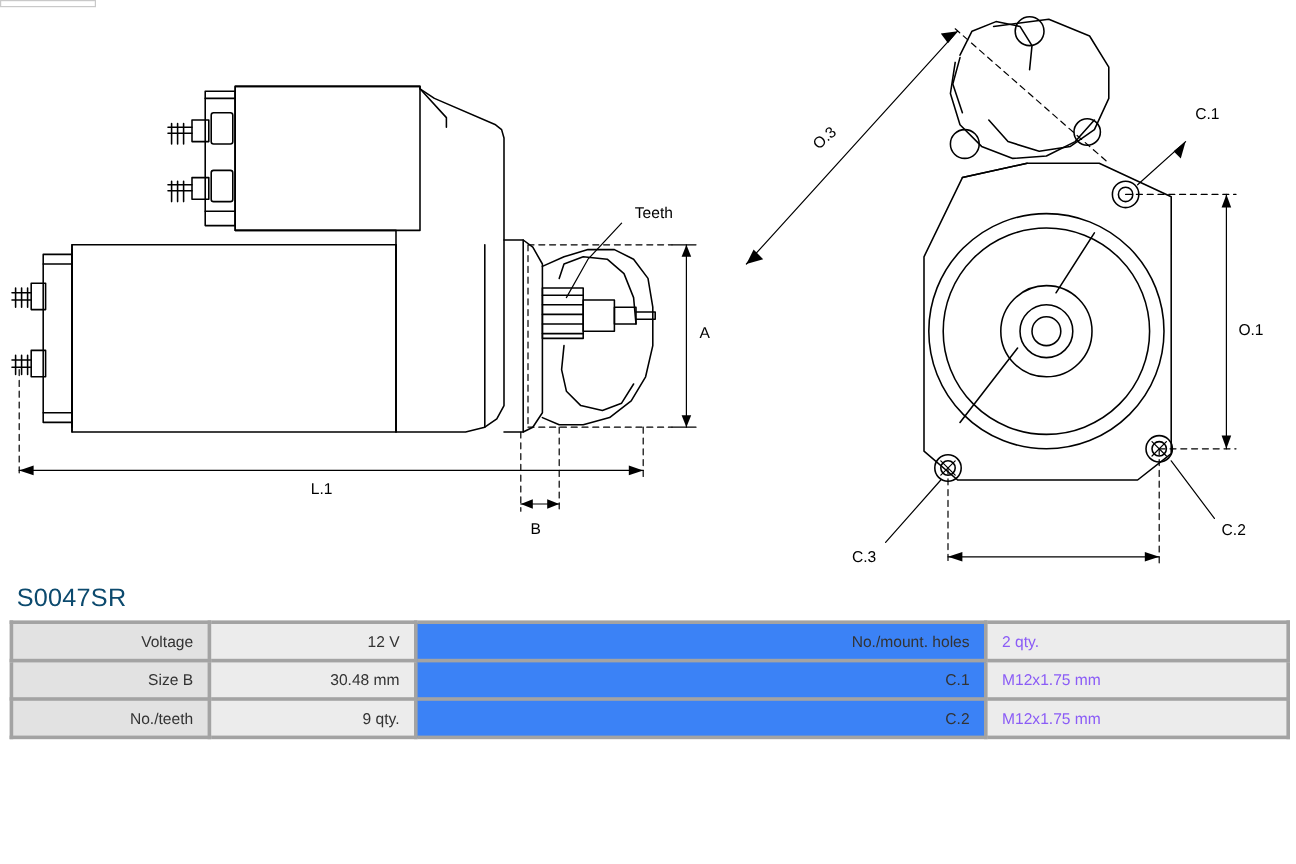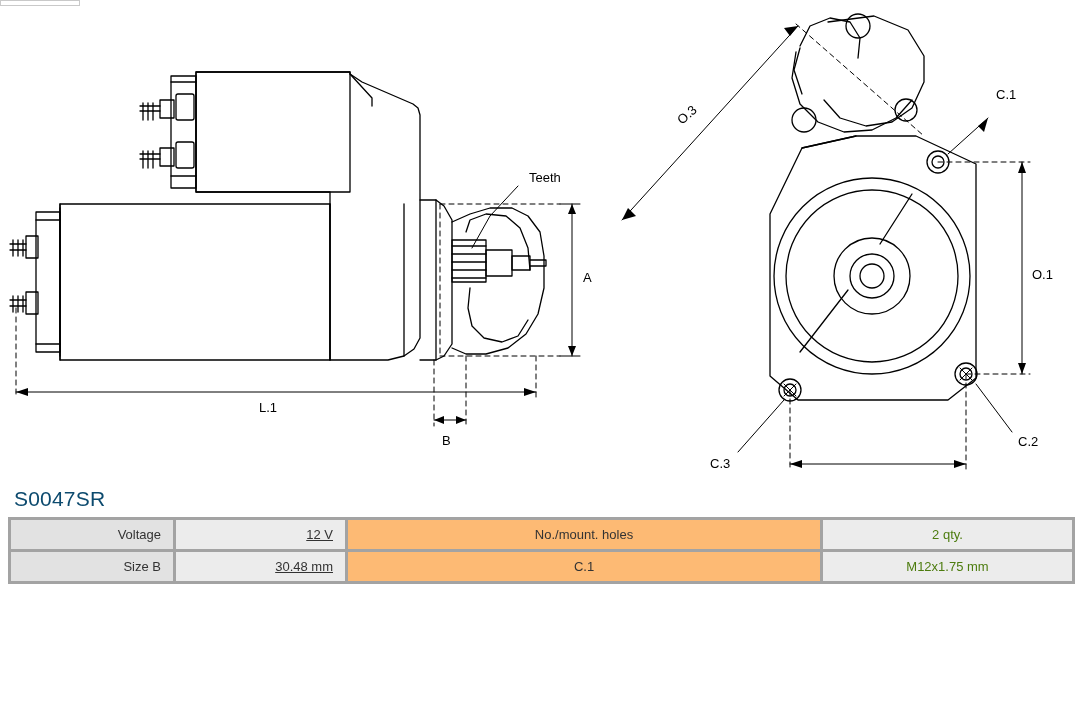--- a/index.html
+++ b/index.html
@@ -8,23 +8,23 @@
   .topbar{position:absolute;left:0;top:0;width:80px;height:6px;border:1px solid #c9c9c9;background:#fff;box-sizing:border-box;}
 
   .diagram{position:absolute;left:0;top:8px;width:1080px;height:470px;}
   .diagram svg{display:block;}
 
   .part-number{position:absolute;left:14px;top:487px;font-size:21px;color:#0c4a6e;letter-spacing:.2px;}
 
   .spec-table{position:absolute;left:8px;top:517px;width:1064px;border-collapse:collapse;table-layout:fixed;}
   .spec-table td{height:32px;padding:0 12px;font-size:13px;border:3px solid #a3a3a3;box-sizing:border-box;}
   .lbl{background:#e2e2e2;color:#333;text-align:right;width:165px;}
-  .val{background:#ececec;color:#333;text-align:right;width:172px;text-decoration:underline;}
-  .lbl2{background:#fdba74;color:#333;text-align:center;width:475px;}
-  .val2{background:#ececec;color:#4d7c0f;text-align:center;width:252px;}
+  .val{background:#ececec;color:#333;text-align:right;width:172px;}
+  .lbl2{background:#3b82f6;color:#333;text-align:right;width:475px;}
+  .val2{background:#ececec;color:#8b5cf6;text-align:left;width:252px;}
   .spec-table tr{border:0;}
   .spec-table{border-spacing:0;}
 </style>
 </head>
 <body>
 
 <div class="topbar"></div>
 
 <div class="diagram">
 <svg width="1080" height="470" viewBox="0 0 1080 470" xmlns="http://www.w3.org/2000/svg">
@@ -167,14 +167,20 @@
       <td class="val">12 V</td>
       <td class="lbl2">No./mount. holes</td>
       <td class="val2">2 qty.</td>
     </tr>
     <tr>
       <td class="lbl">Size B</td>
       <td class="val">30.48 mm</td>
       <td class="lbl2">C.1</td>
       <td class="val2">M12x1.75 mm</td>
     </tr>
+    <tr>
+      <td class="lbl">No./teeth</td>
+      <td class="val">9 qty.</td>
+      <td class="lbl2">C.2</td>
+      <td class="val2">M12x1.75 mm</td>
+    </tr>
   </tbody>
 </table>
 
 </body></html>

